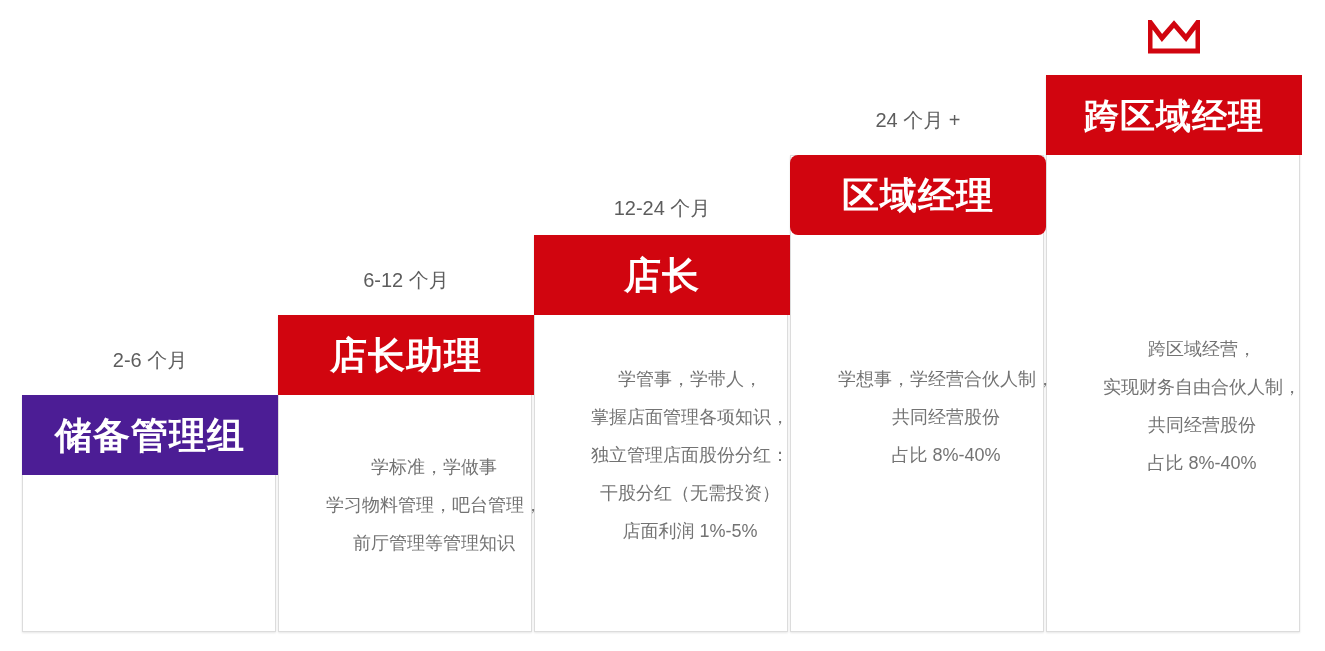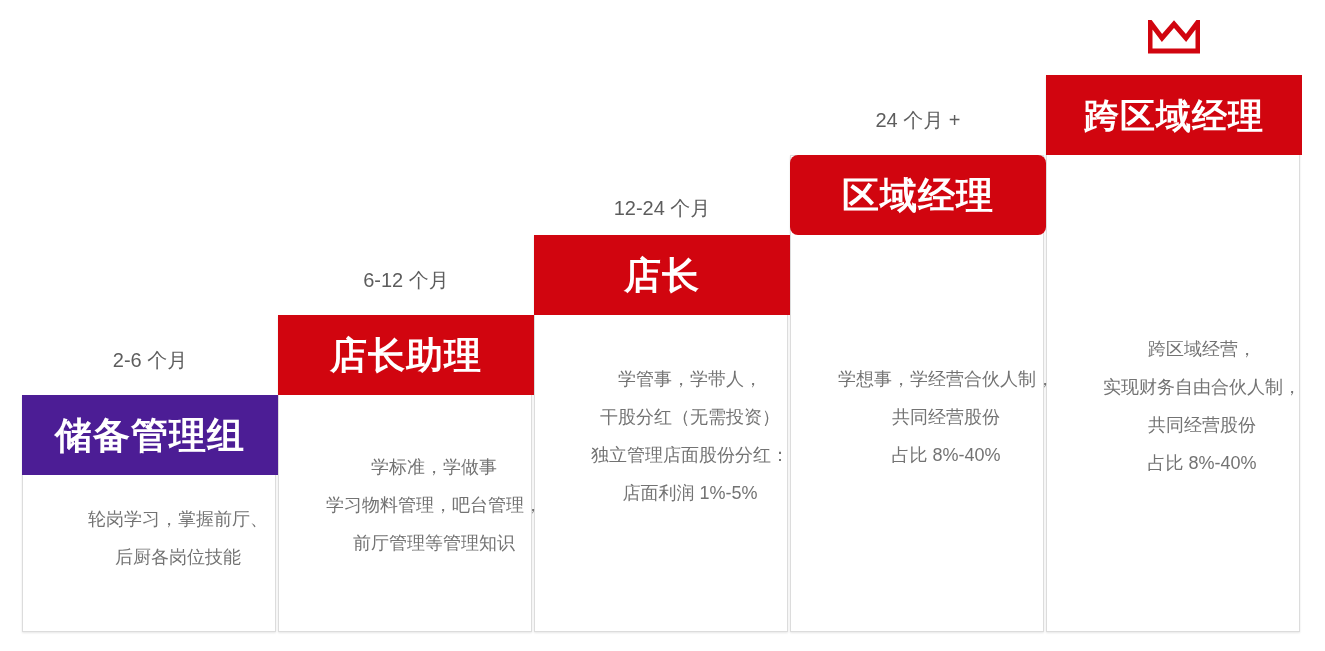--- a/index.html
+++ b/index.html
@@ -89,24 +89,20 @@
 </head>
 <body>
 
 <div id="stage">
     <div class="col col-1" style="left: 22px;">
       <div class="card" style="top: 395px; height: 237px;"></div>
       <div class="duration" style="top: 350px;">2-6 个月</div>
       <div class="header" style="top: 395px; background: #4c1d95;">
         <span class="header-title">储备管理组</span>
       </div>
-      <div class="desc" style="top: 500px;">
-        <span class="line">轮岗学习，掌握前厅、</span>
-        <span class="line">后厨各岗位技能</span>
-      </div>
     </div>
     <div class="col col-2" style="left: 278px;">
       <div class="card" style="top: 315px; height: 317px;"></div>
       <div class="duration" style="top: 270px;">6-12 个月</div>
       <div class="header" style="top: 315px; background: rgb(209, 5, 15);">
         <span class="header-title">店长助理</span>
       </div>
       <div class="desc" style="top: 448px;">
         <span class="line">学标准，学做事</span>
         <span class="line">学习物料管理，吧台管理，</span>
@@ -114,22 +110,23 @@
       </div>
     </div>
     <div class="col col-3" style="left: 534px;">
       <div class="card" style="top: 235px; height: 397px;"></div>
       <div class="duration" style="top: 190px; margin-top: 8px;">12-24 个月</div>
       <div class="header" style="top: 235px; background: rgb(209, 5, 15);">
         <span class="header-title">店长</span>
       </div>
       <div class="desc" style="top: 360px;">
         <span class="line">学管事，学带人，</span>
+        <span class="line">掌握店面管理各项知识，</span>
+        <span class="line">独立管理店面股份分红：</span>
         <span class="line">干股分红（无需投资）</span>
-        <span class="line">独立管理店面股份分红：</span>
         <span class="line">店面利润 1%-5%</span>
       </div>
     </div>
     <div class="col col-4" style="left: 790px;">
       <div class="card" style="top: 155px; height: 477px;"></div>
       <div class="duration" style="top: 110px;">24 个月 +</div>
       <div class="header" style="top: 155px; background: rgb(209, 5, 15); border-radius: 8px;">
         <span class="header-title">区域经理</span>
       </div>
       <div class="desc" style="top: 360px;">

